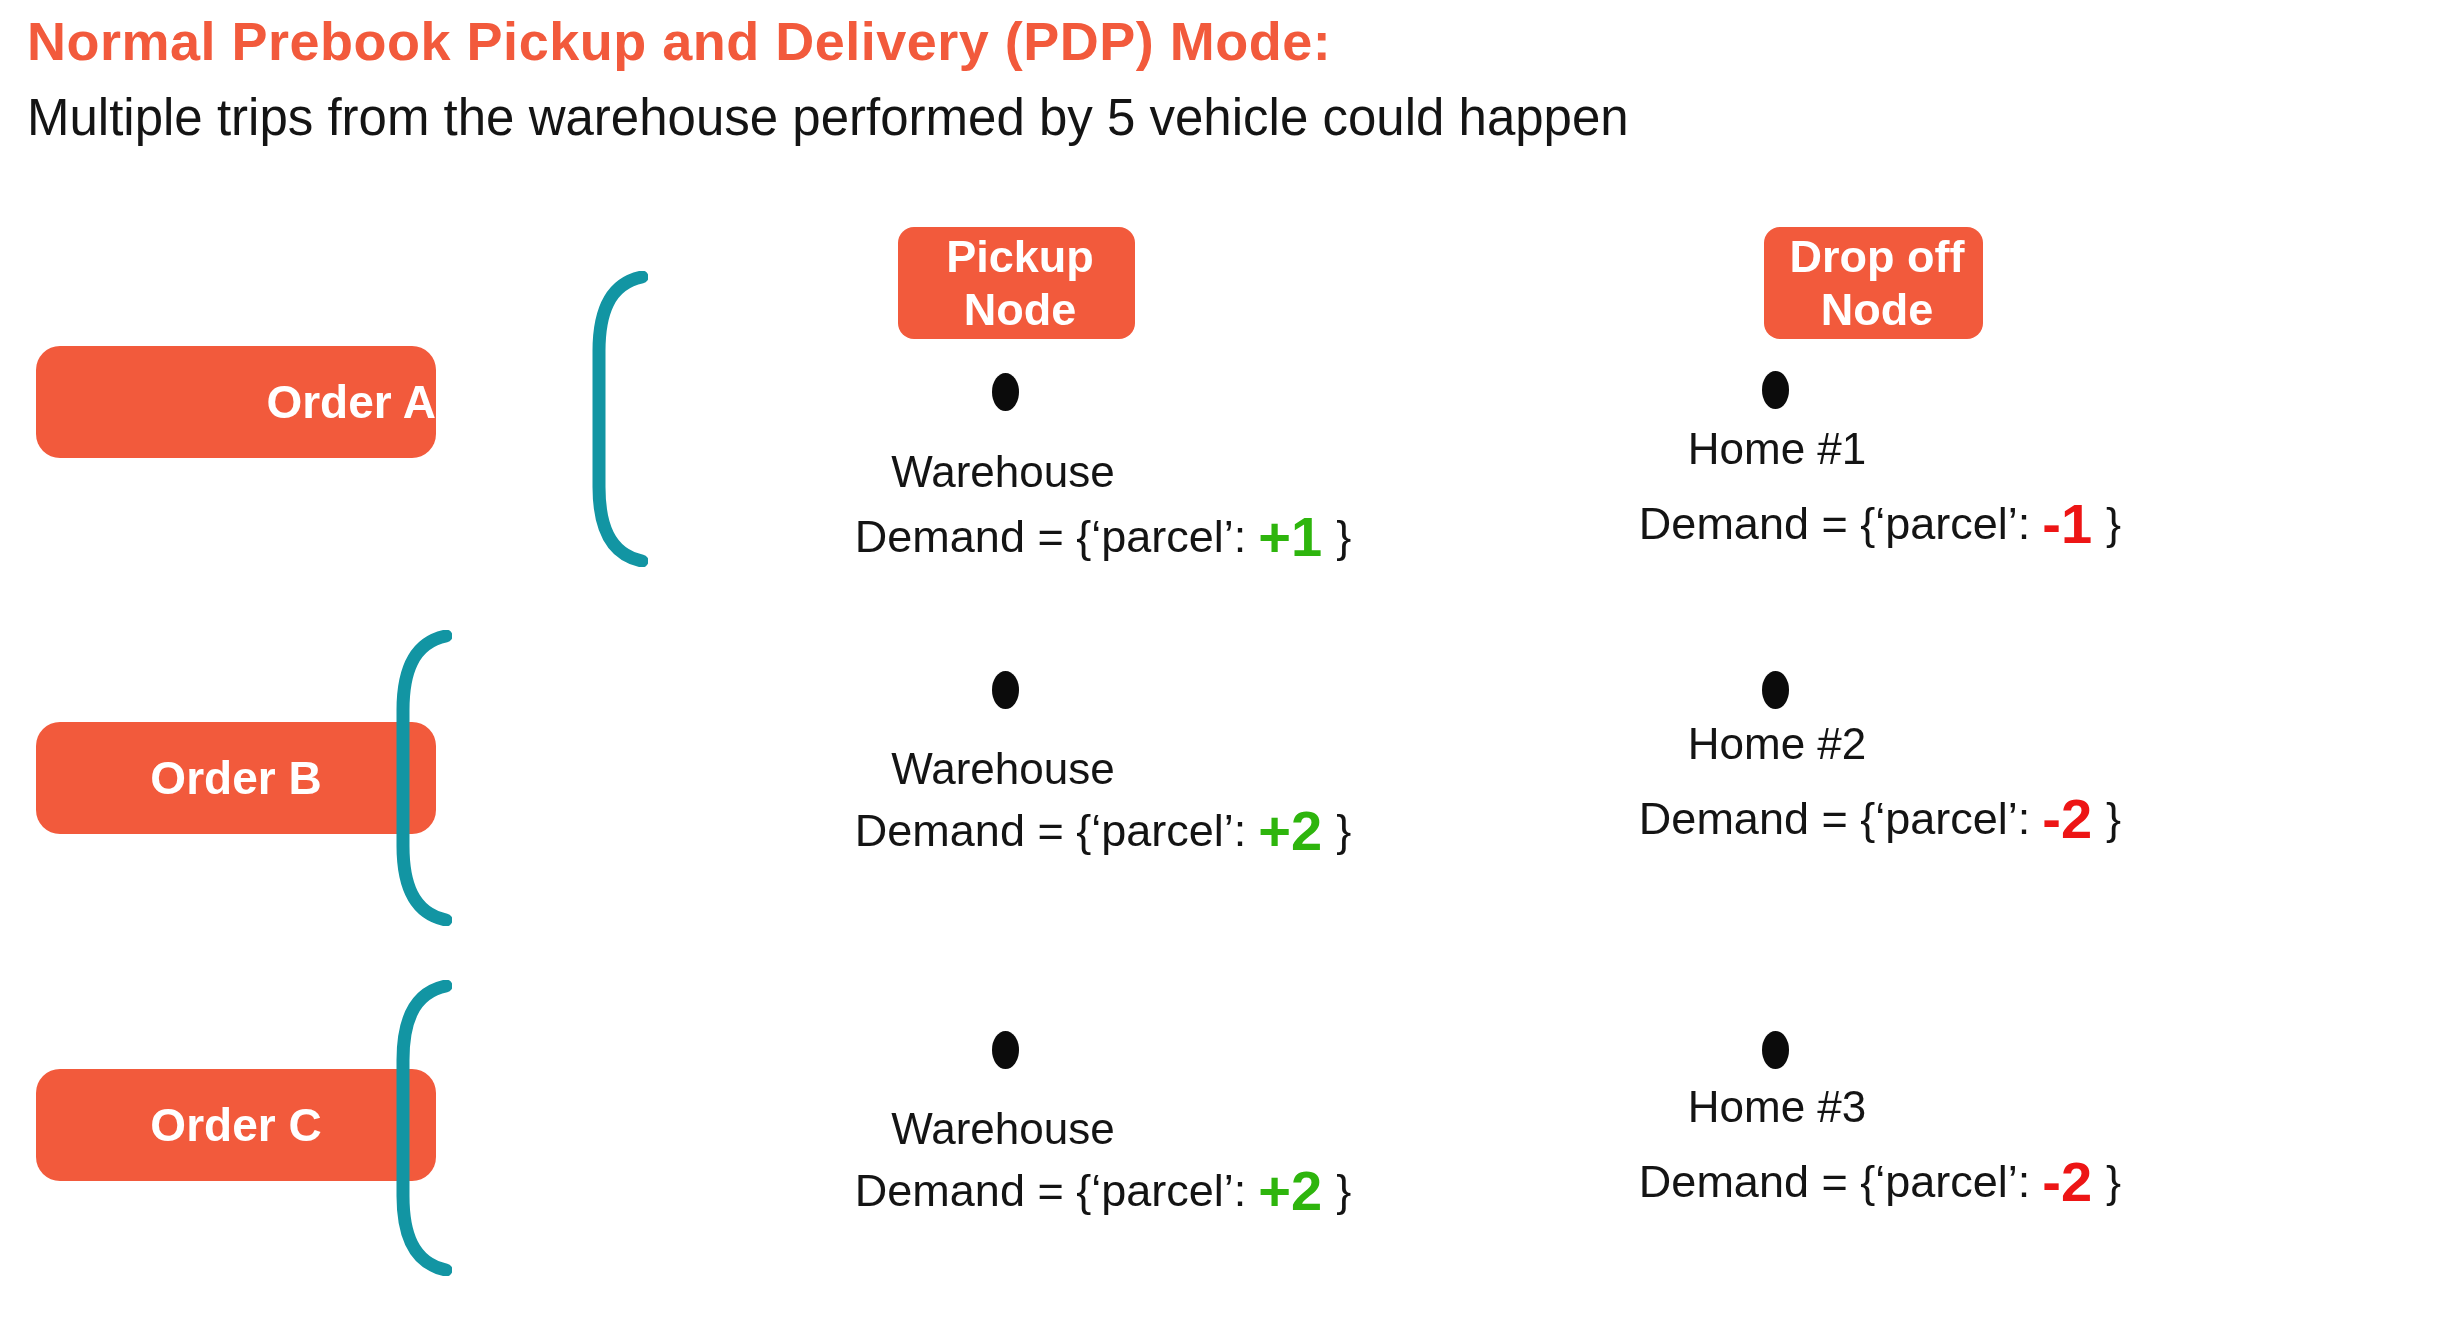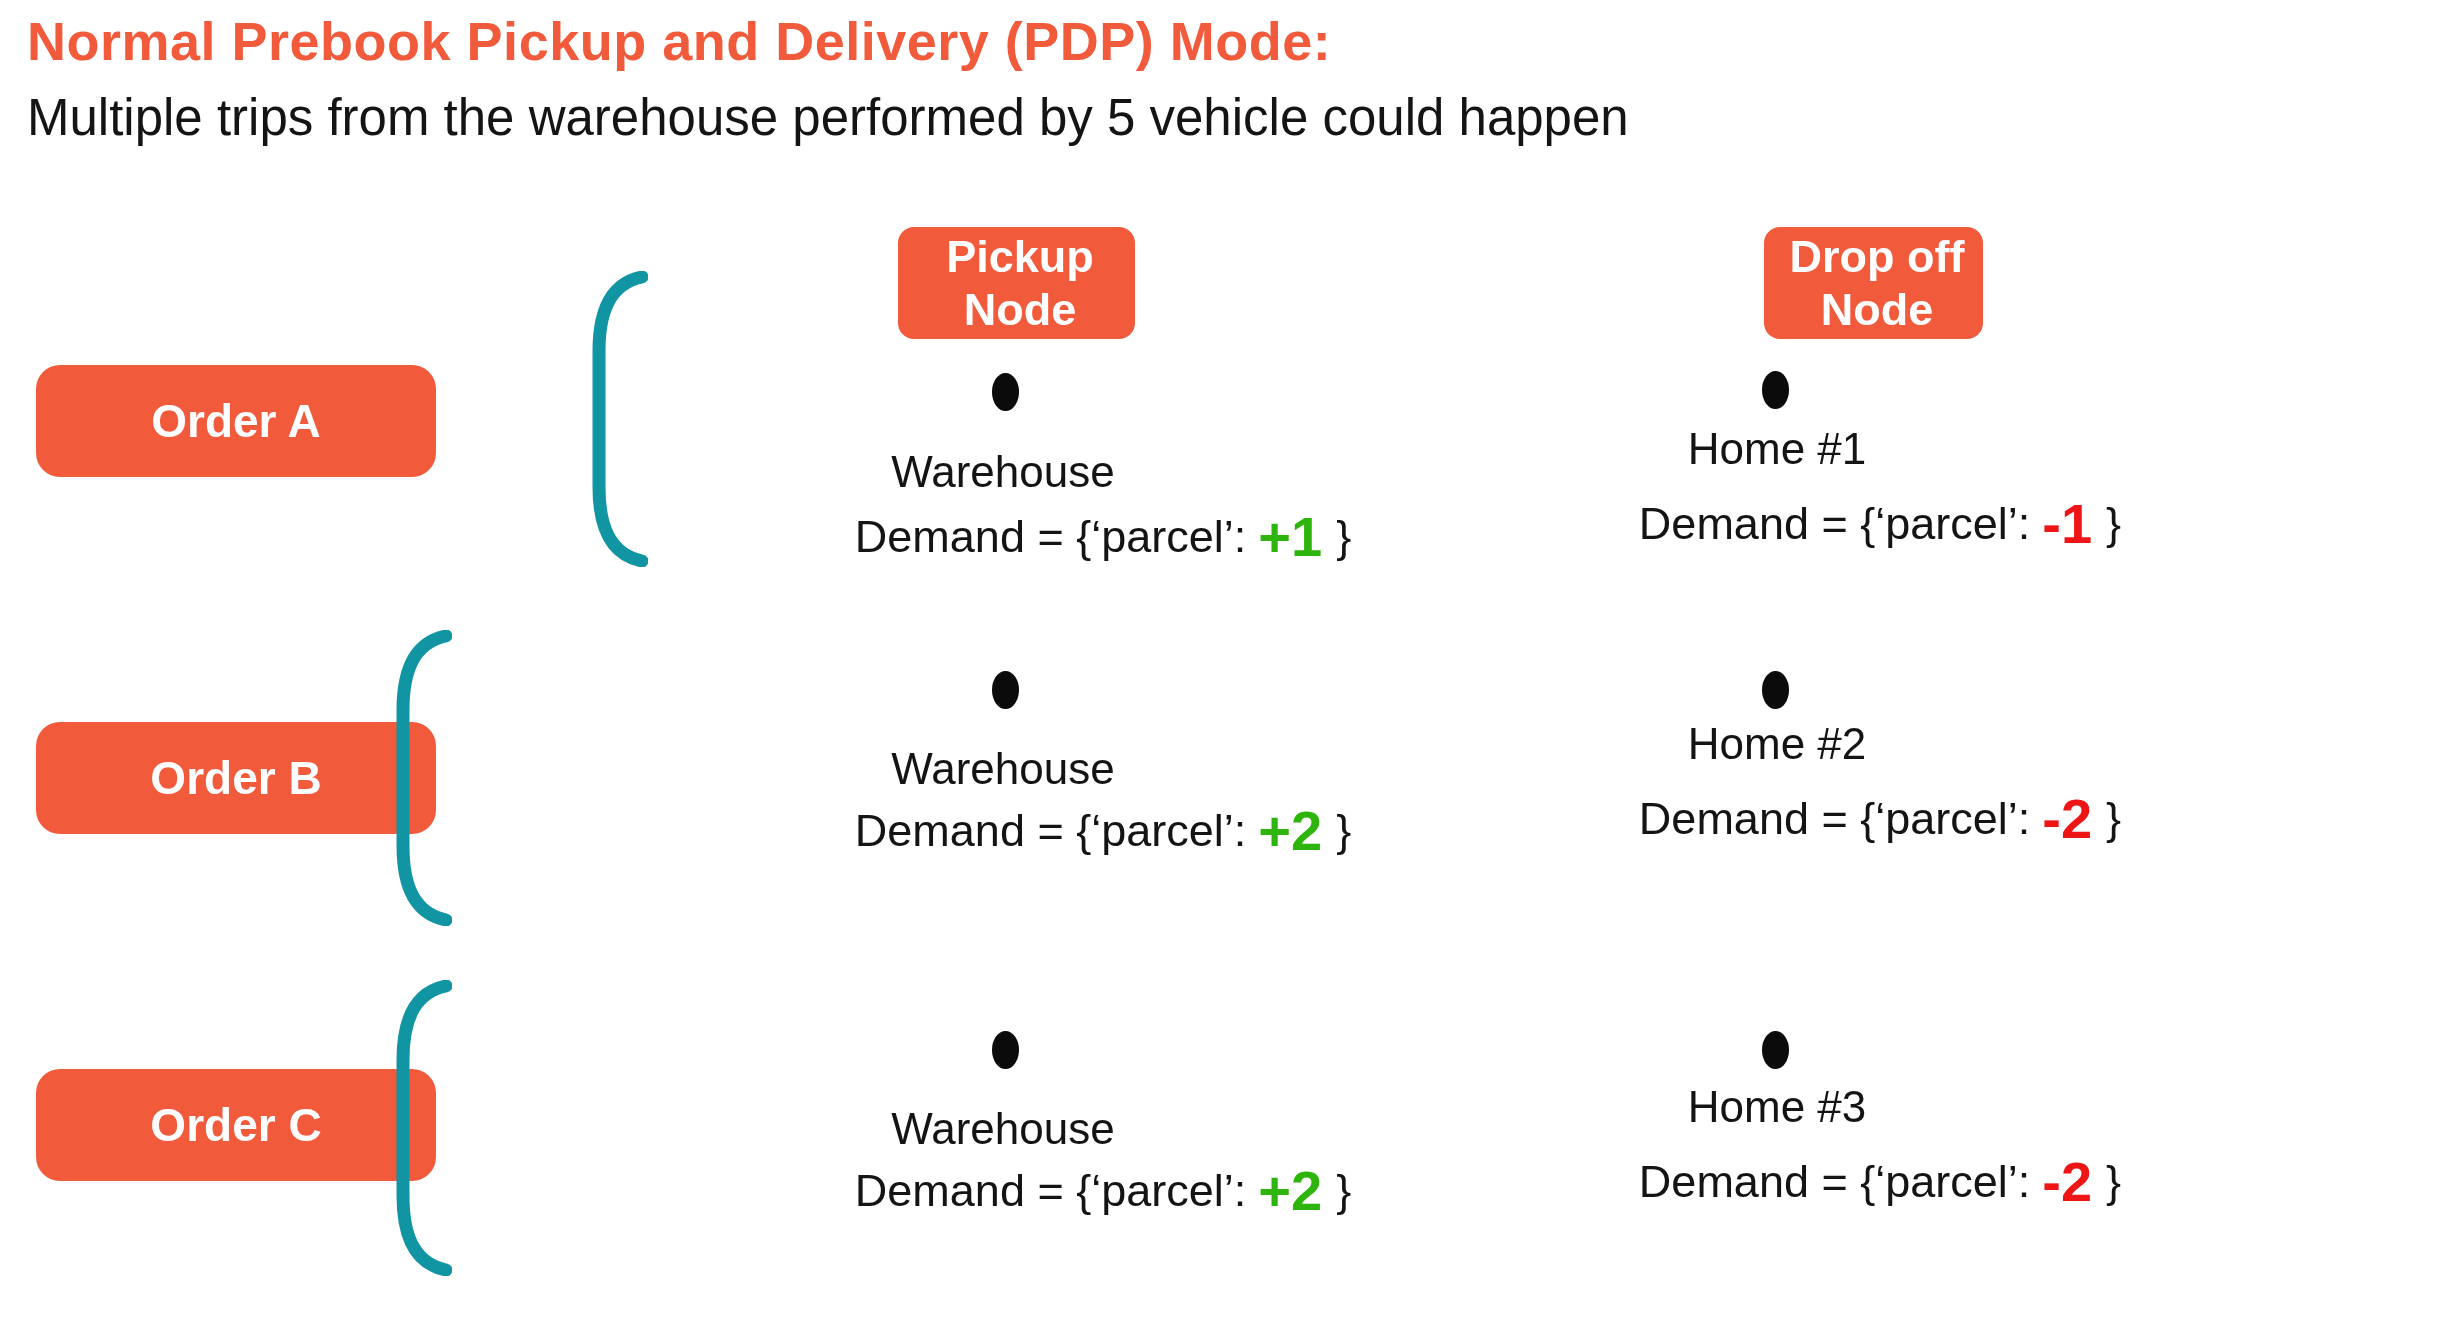--- a/index.html
+++ b/index.html
@@ -118,21 +118,21 @@
 
   <div class="col-badge pickup">
     <span>Pickup</span>
     <span>Node</span>
   </div>
   <div class="col-badge dropoff">
     <span>Drop off</span>
     <span>Node</span>
   </div>
 
-  <div class="order-badge" style="top:365px;">
+  <div class="order-badge" style="top:346px;justify-content:flex-end;">
     <span>Order A</span>
   </div>
 
   <svg class="bracket" style="left:588px; top:271px;" width="60" height="296" viewBox="0 0 60 296">
     <path d="M54 6 C20 13 11 44 11 80 L11 216 C11 252 20 283 54 290"></path>
   </svg>
 
   <div class="dot" style="left:992px; top:373px;"></div>
   <div class="node-name" style="left:1003px; top:447px;">Warehouse</div>
   <div class="demand" style="left:1103px; top:504px;">

